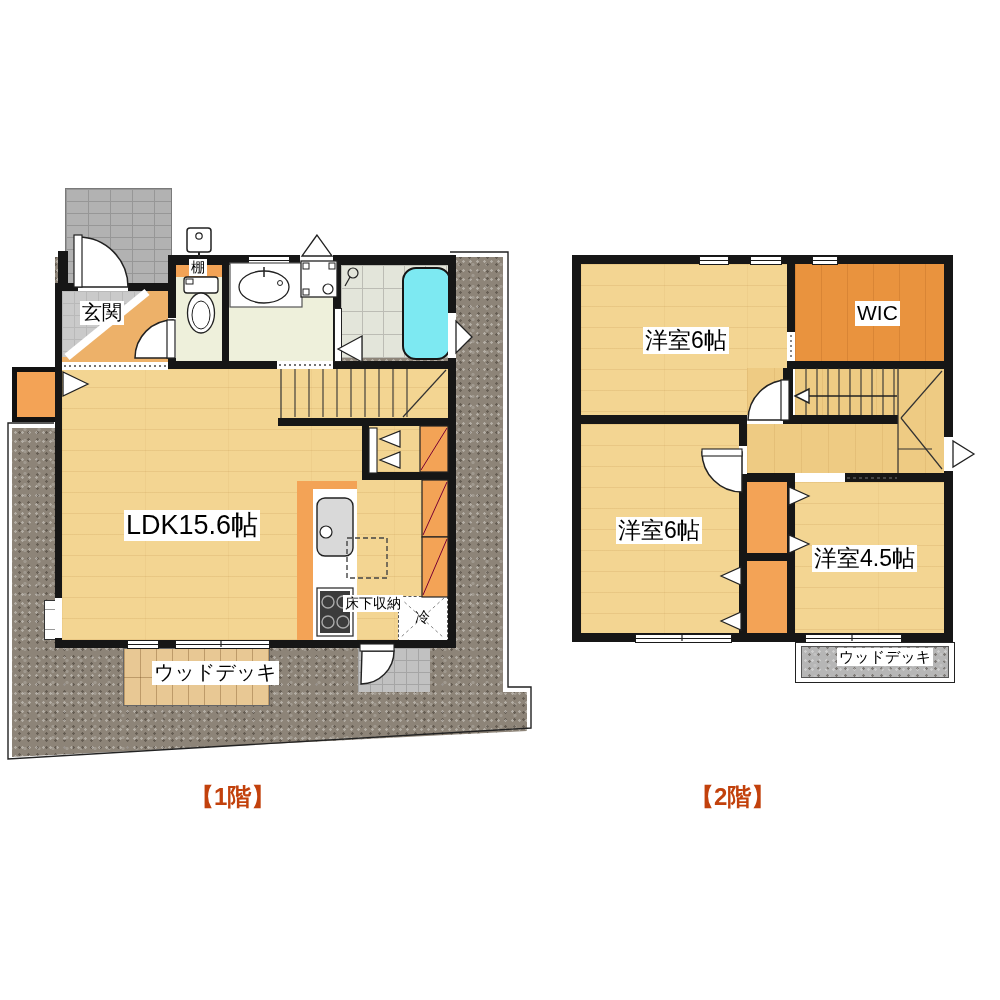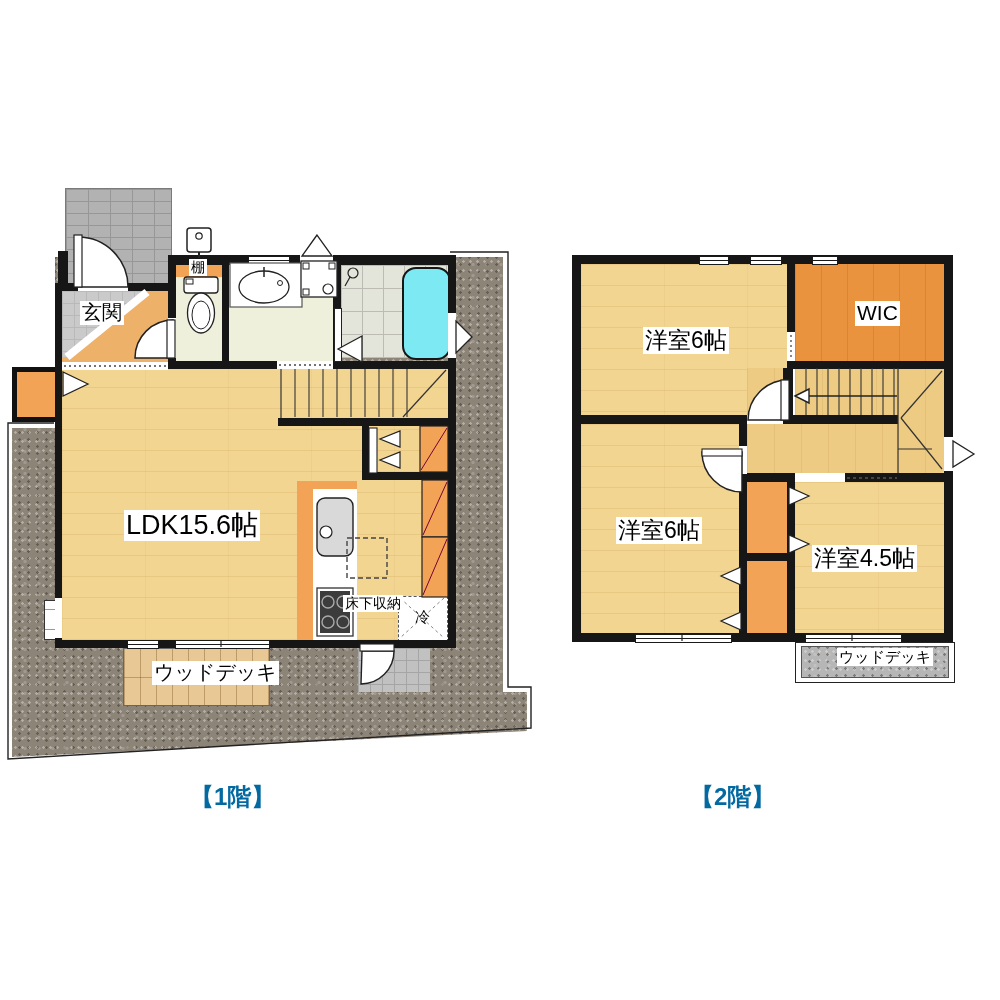--- a/index.html
+++ b/index.html
@@ -36,21 +36,21 @@
       background-image:repeating-linear-gradient(180deg,#bcbcb4 0 1px,transparent 1px 23px),
                        repeating-linear-gradient(90deg,#bcbcb4 0 1px,transparent 1px 21px);}
   .pathtile{position:absolute;background-color:#c1c1c1;
       background-image:repeating-linear-gradient(180deg,#a5a5a5 0 1px,transparent 1px 12px),
                        repeating-linear-gradient(90deg,#a5a5a5 0 1px,transparent 1px 12px);}
   .deck{position:absolute;background-color:#e8c894;border:1px solid #666;
       background-image:repeating-linear-gradient(90deg,rgba(110,70,25,.35) 0 1px,transparent 1px 16px),
                        linear-gradient(rgba(110,70,25,.35),rgba(110,70,25,.35));
       background-size:auto,100% 1px;background-position:0 0,center;background-repeat:repeat,no-repeat;}
   .lbl{position:absolute;background:#fff;color:#000;line-height:1.08;padding:1px 2px;white-space:nowrap;z-index:40;}
-  .cap{position:absolute;color:#0369a1;font-size:24px;font-weight:bold;z-index:40;white-space:nowrap;}
+  .cap{position:absolute;color:#c2410c;font-size:24px;font-weight:bold;z-index:40;white-space:nowrap;}
   svg.ov{position:absolute;left:0;top:0;z-index:30;pointer-events:none;}
   .z1{z-index:1}.z2{z-index:10}.z3{z-index:20}
 </style>
 </head>
 <body>
 
 <div id="canvas">
 
   <div class="gravel z1" style="left:12px;top:257px;width:515px;height:500px;
               clip-path:polygon(43px 0,491px 0,491px 435px,515px 435px,515px 474px,0 500px,0 171px,43px 171px);"></div>

